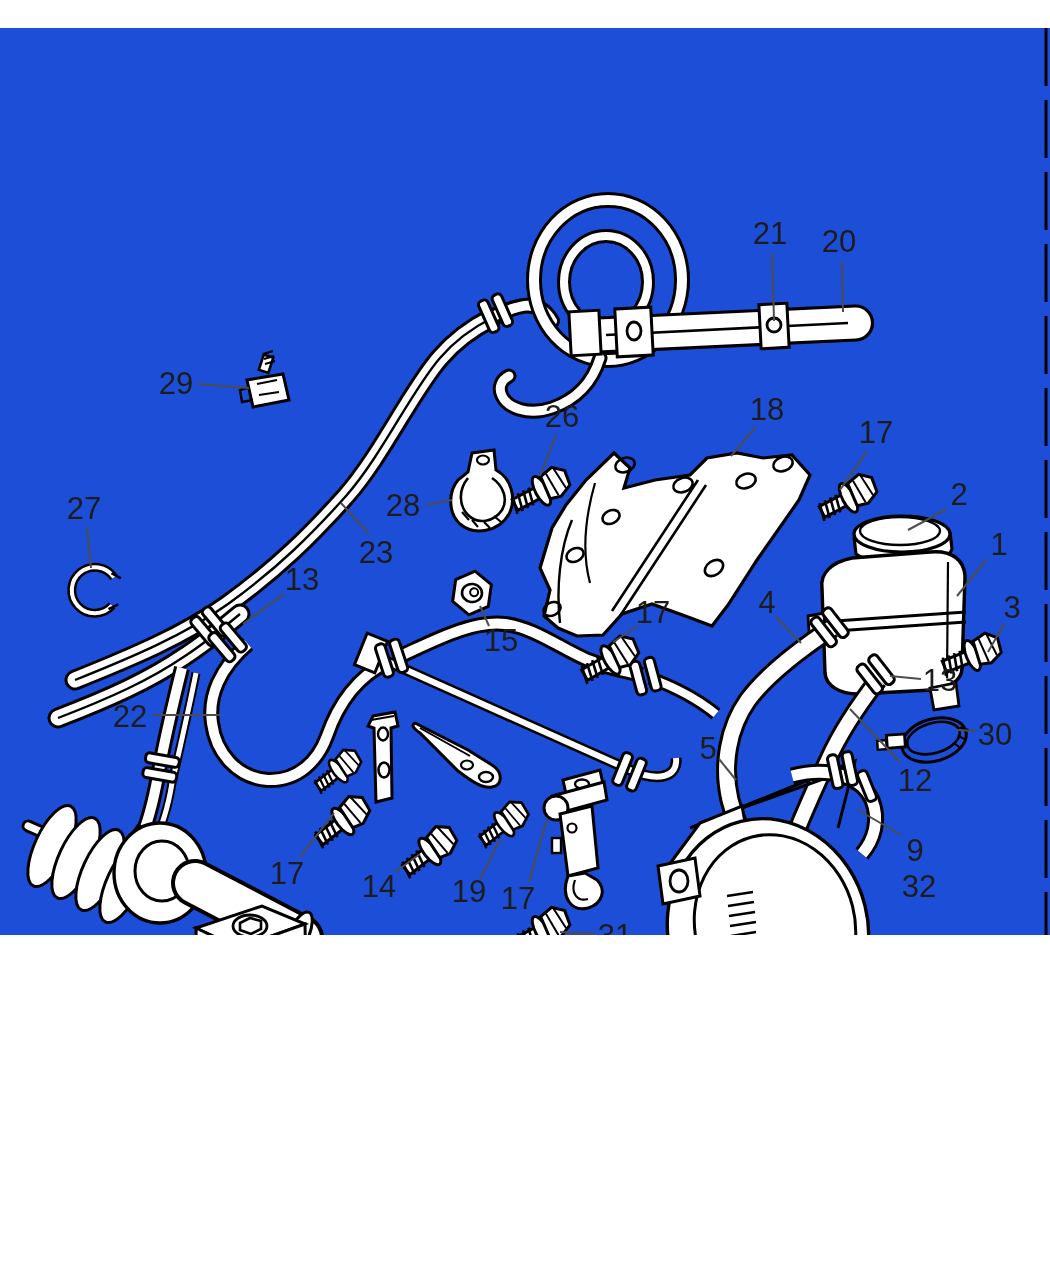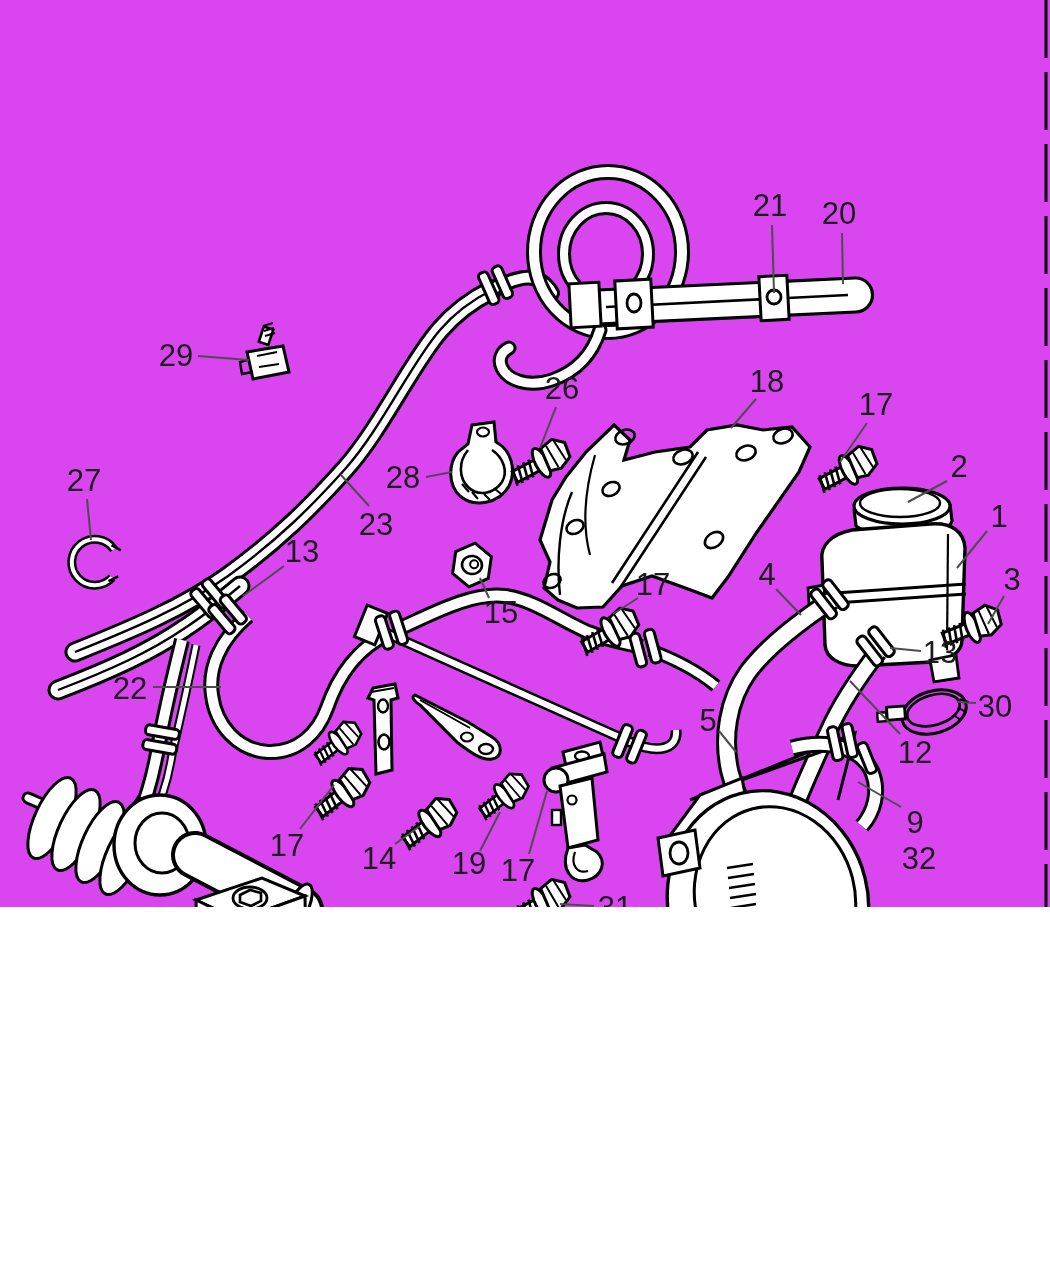--- a/index.html
+++ b/index.html
@@ -1,17 +1,17 @@
 <!DOCTYPE html>
 <html><head>
 <meta charset="utf-8">
 <style>
   html,body{margin:0;padding:0;background:#ffffff;}
-  .stage{position:relative;width:1050px;height:907px;background:#d946ef;overflow:hidden;
-         font-family:"Liberation Sans", sans-serif;}
+  .stage{position:relative;width:1050px;height:907px;background:#1d4ed8;overflow:hidden;
+         font-family:"Liberation Sans", sans-serif;margin-top:28px;}
   svg{position:absolute;left:0;top:0;}
   .callout-label{font-family:"Liberation Sans", sans-serif;font-weight:400;cursor:pointer;}
   .art{pointer-events:none;}
 </style>
 </head>
 <body>
 
 <div class="stage">
 <svg id="diagram-svg" width="1050" height="1275" viewBox="0 0 1050 1275">
 

